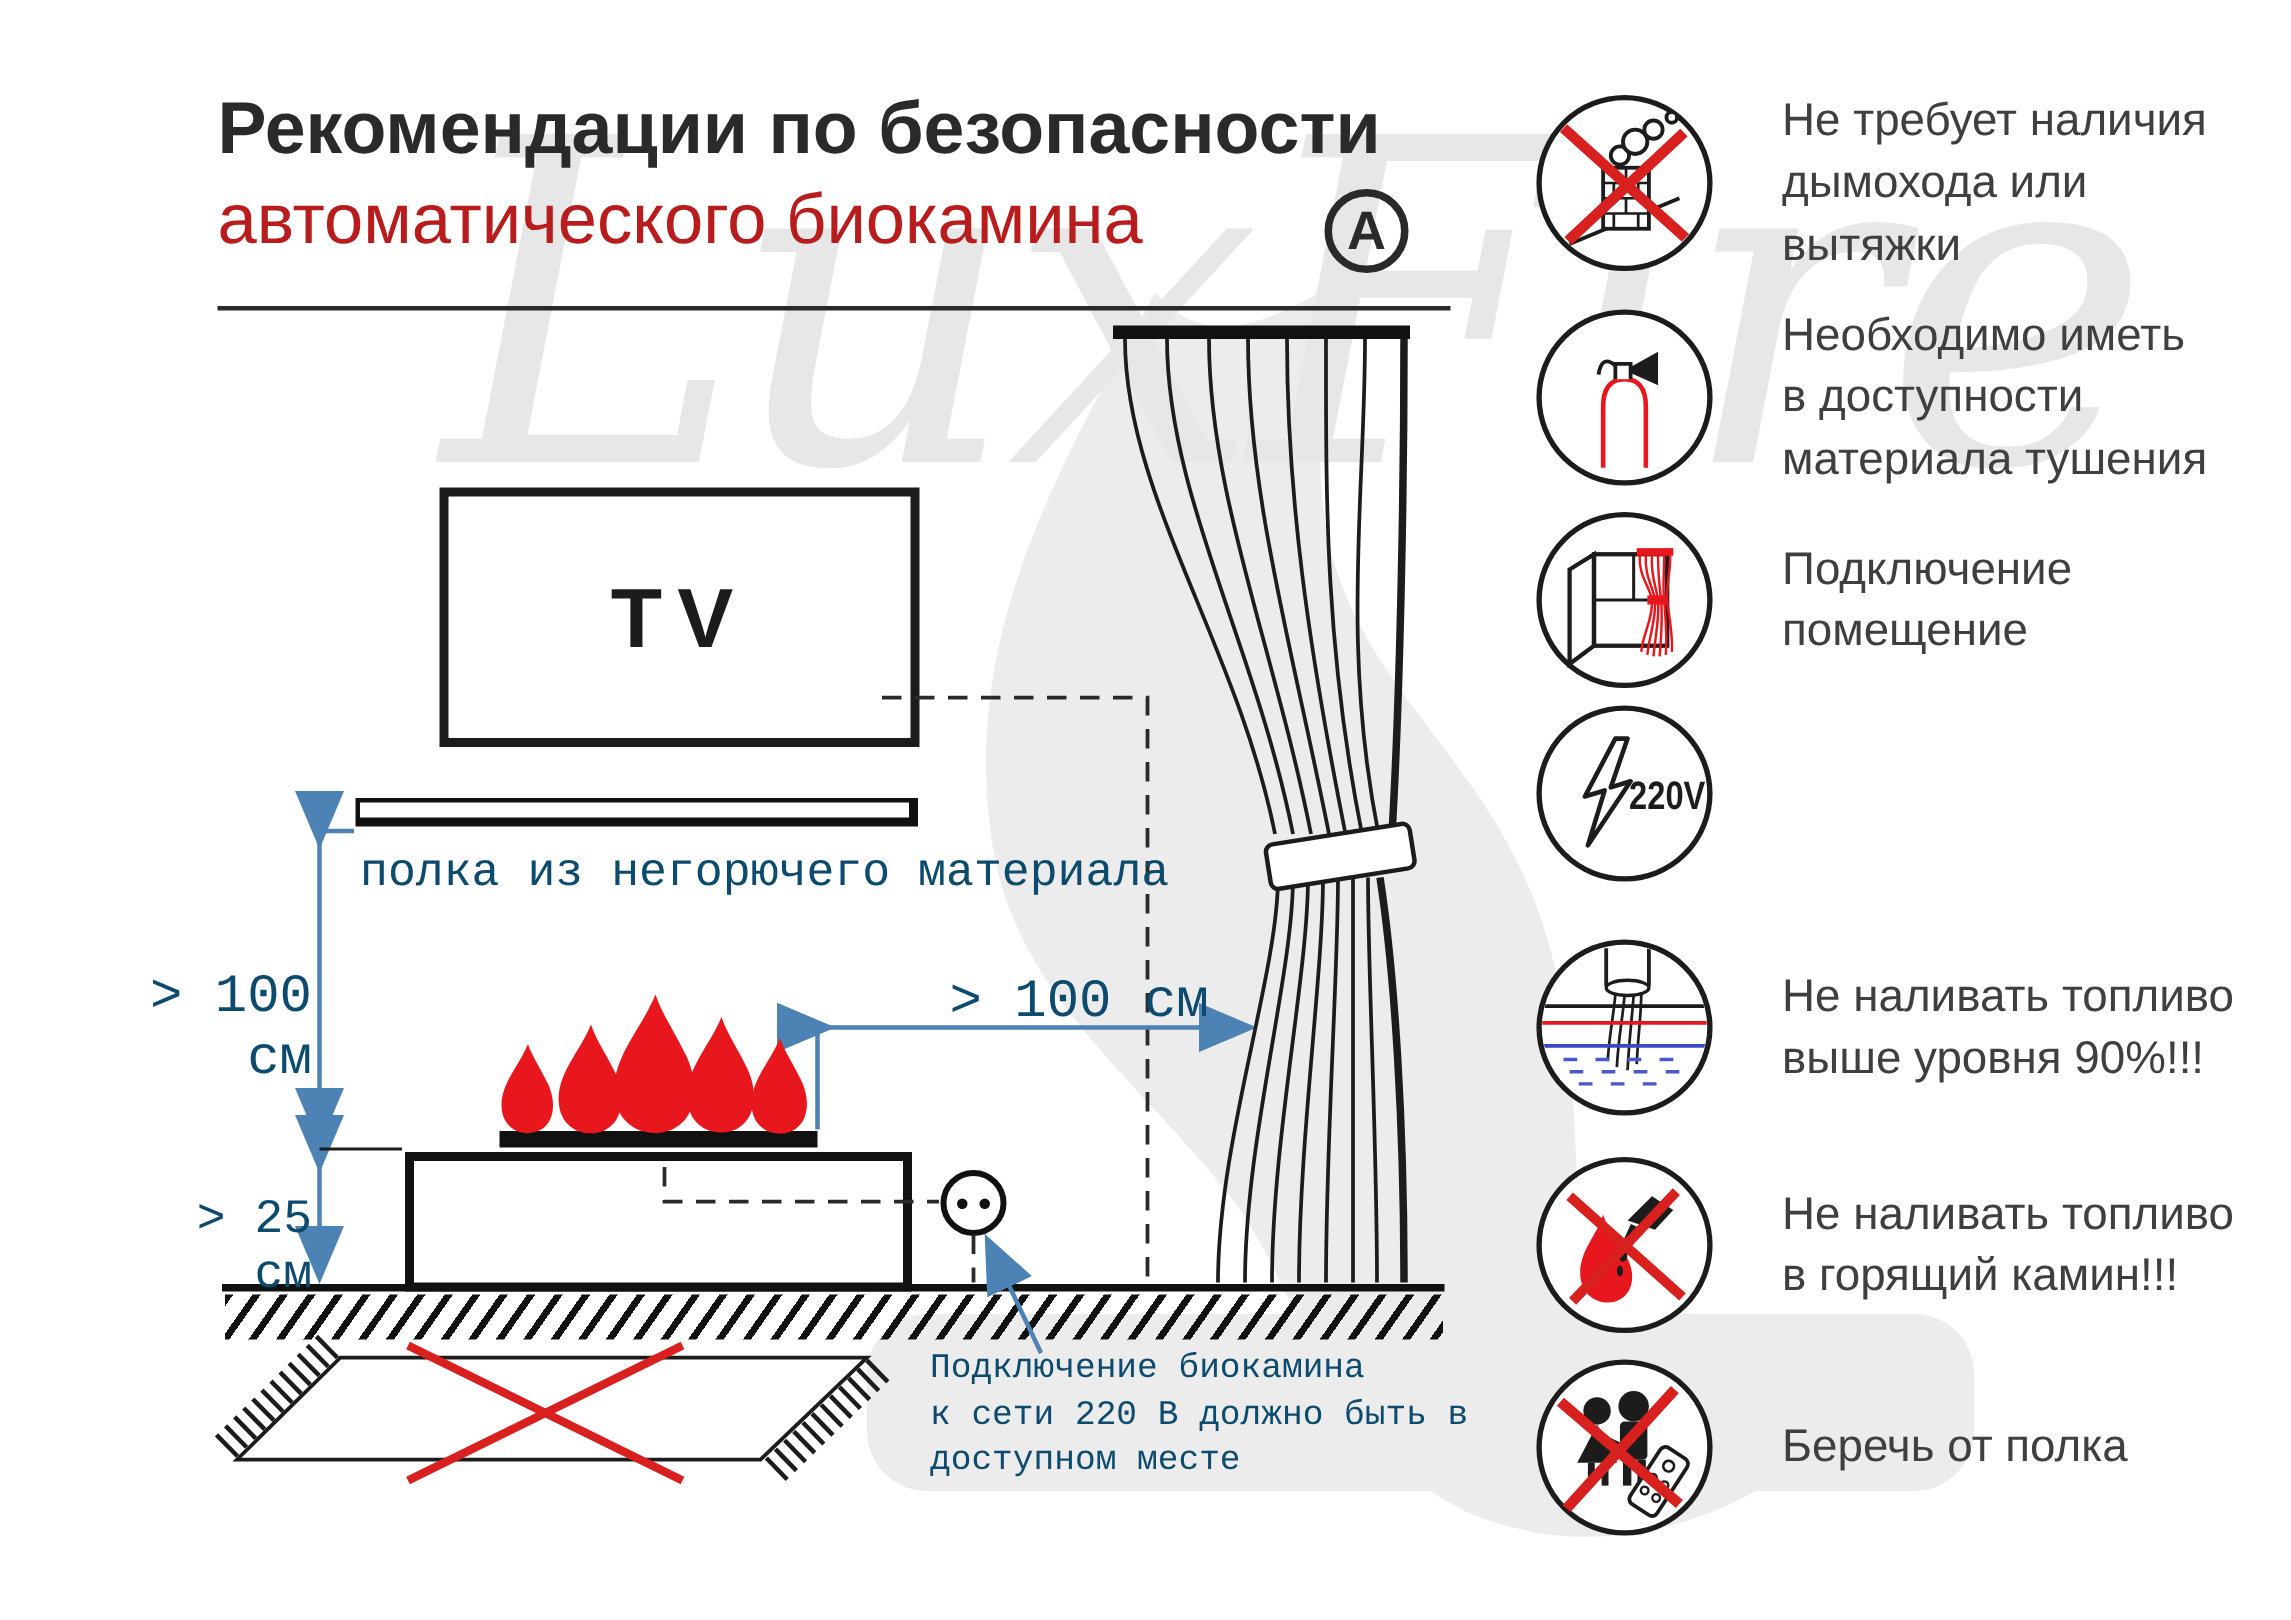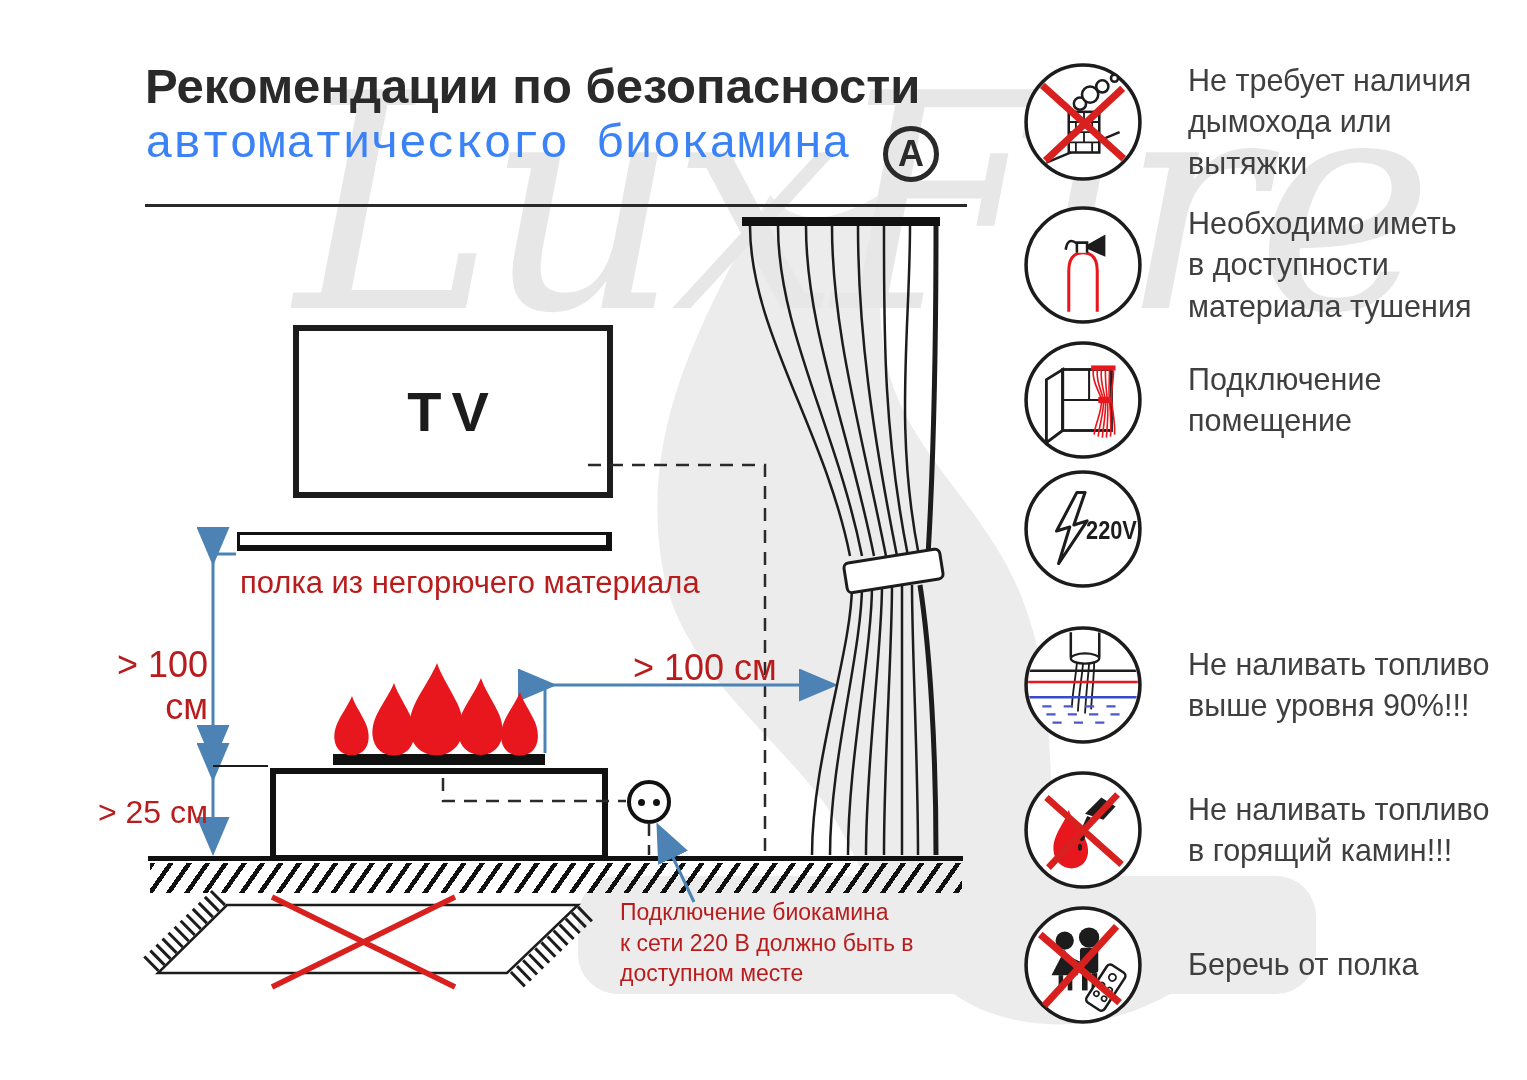--- a/index.html
+++ b/index.html
@@ -7,21 +7,21 @@
         font-family:"Liberation Sans",sans-serif;color:#1c1c1c;}
 
   
   .wm{position:absolute;z-index:0;pointer-events:none;}
   .wm-text{left:295px;top:55px;font-family:"DejaVu Serif",serif;font-style:italic;
            font-size:300px;line-height:1;color:#e7e7e7;letter-spacing:-8px;white-space:nowrap;}
   .wm-svg{left:0;top:0;}
 
   
   .title1{position:absolute;left:145px;top:58px;font-size:49px;font-weight:700;color:#2a2a2a;z-index:4;}
-  .title2{position:absolute;left:145px;top:118px;font-size:47px;font-weight:400;color:#3b82f6;z-index:4;font-family:Liberation Mono, monospace;}
+  .title2{position:absolute;left:145px;top:118px;font-size:47px;font-weight:400;color:#b91c1c;z-index:4;}
   .badge{position:absolute;left:883px;top:126px;width:46px;height:46px;border:5px solid #2a2a2a;
          border-radius:50%;display:flex;align-items:center;justify-content:center;
          font-size:36px;font-weight:700;color:#2a2a2a;z-index:4;}
   .rule{position:absolute;left:145px;top:204px;width:822px;height:3px;background:#2a2a2a;z-index:4;}
 
   
   .tv{position:absolute;left:265px;top:325px;width:308px;height:161px;border:6px solid #1c1c1c;
       background:#fff;display:flex;align-items:center;justify-content:center;z-index:2;margin-left:28px;}
   .tv-label{font-size:56px;font-weight:700;letter-spacing:10px;color:#1c1c1c;}
   .shelf{position:absolute;left:237px;top:532px;width:366px;height:10px;border:3px solid #111;
@@ -30,21 +30,21 @@
              background:#fff;z-index:2;}
   .outlet{position:absolute;left:627px;top:780px;width:36px;height:36px;border:4px solid #111;
           border-radius:50%;background:#fff;z-index:2;}
   .outlet i{position:absolute;top:15px;width:7px;height:7px;border-radius:50%;background:#111;}
   .outlet i.l{left:7px}.outlet i.r{left:22px}
   .floor-line{position:absolute;left:148px;top:856px;width:815px;height:5px;background:#111;z-index:2;}
   .floor-hatch{position:absolute;left:150px;top:863px;width:812px;height:30px;z-index:2;
      background:repeating-linear-gradient(125deg,#111 0 4.5px,transparent 4.5px 15px);}
 
   
-  .blue-label{position:absolute;color:#b91c1c;z-index:4;}
+  .blue-label{position:absolute;color:#0c4a6e;z-index:4;font-family:Liberation Mono, monospace;}
   .shelf-note{left:240px;top:565px;font-size:31px;}
   .dim1{left:70px;top:644px;width:138px;font-size:36px;text-align:right;}
   .dim2{left:88px;top:794px;width:120px;font-size:32px;text-align:right;}
   .dim3{left:633px;top:647px;font-size:36px;}
   .outlet-note{left:620px;top:897px;font-size:23px;line-height:1.33;}
   .ml{white-space:pre-line;}
 
   
   .overlay{position:absolute;left:0;top:0;z-index:3;pointer-events:none;}
 

